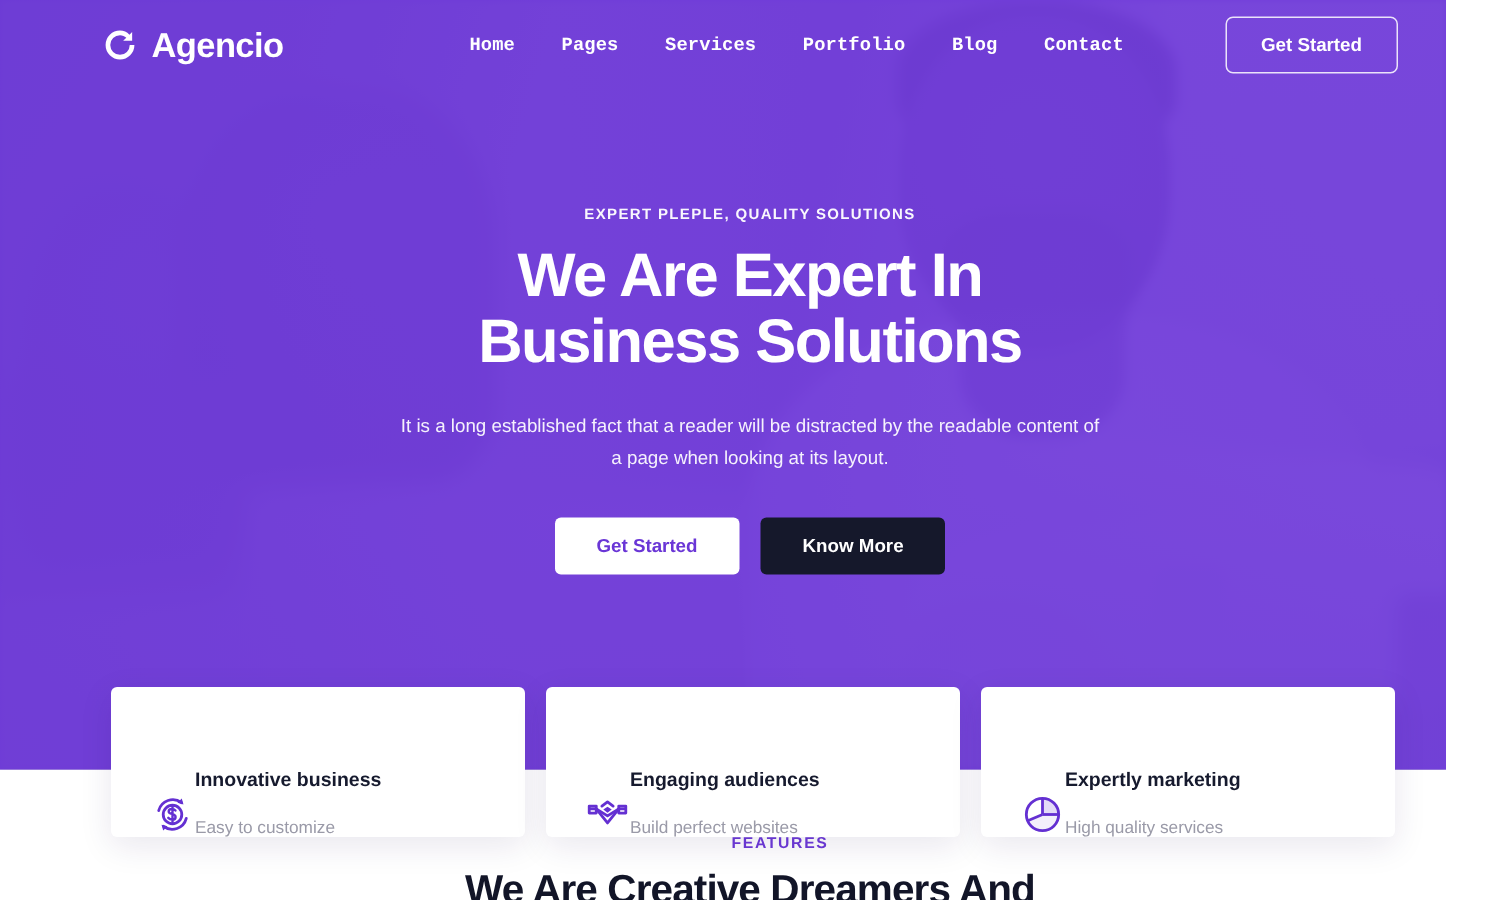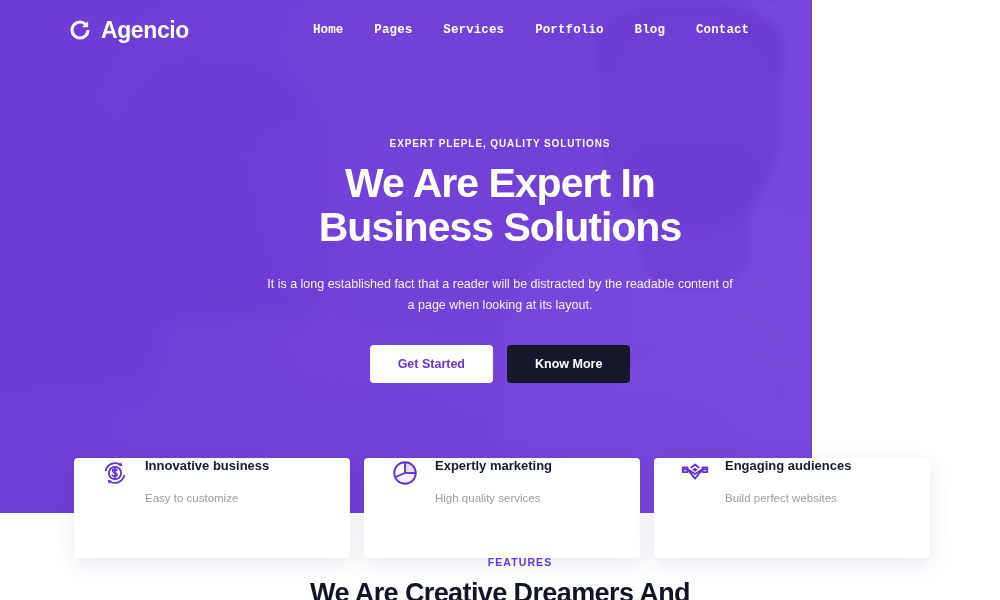--- a/index.html
+++ b/index.html
@@ -7,21 +7,21 @@
   body {
     font-family: "Liberation Sans", sans-serif;
     background:#ffffff;
     -webkit-font-smoothing:antialiased;
   }
 
   .page { position:relative; width:1000px; height:600px; overflow:hidden; background:#fff; }
 
   
   .hero {
-    position:absolute; left:0; top:0; width:812px; height:513px;
+    position:absolute; left:0; top:0; width:964px; height:513px;
     overflow:hidden;
     background:#6b3ad6;
   }
   
   .photo { position:absolute; inset:0; overflow:hidden; filter:blur(2px); }
   .ph {
     position:absolute; border-radius:50%;
   }
   .ph-bg-room {
     left:0; top:0; width:1000px; height:513px; border-radius:0;
@@ -167,21 +167,21 @@
   }
 
   
   .cards {
     position:absolute; left:74px; top:458px; width:856px;
     display:flex; gap:14px; z-index:5;
   }
   .card {
     width:276px; height:100px; background:#fff; border-radius:4px;
     box-shadow:0 6px 22px rgba(40,20,90,.10);
-    display:flex; align-items:flex-start; gap:15px; padding:0 0 0 26px;
+    display:flex; align-items:flex-end; padding:0 0 0 26px;
   }
   .card-icon { width:30px; height:30px; flex:0 0 30px; color:#6430d2; }
   .card-icon svg { display:block; width:30px; height:30px; }
   .card-title { font-size:13px; font-weight:bold; color:#161a2e; line-height:1.2; }
   .card-sub { font-size:11.5px; color:#9a9aa8; margin-top:18px; }
 
   
   .features {
     position:absolute; left:0; top:556px; width:1000px; text-align:center;
   }
@@ -279,53 +279,53 @@
       </span>
       <div>
         <div class="card-title">Innovative business</div>
         <div class="card-sub">Easy to customize</div>
       </div>
     </div>
 
     <div class="card">
       <span class="card-icon">
         <svg viewBox="0 0 32 32" aria-hidden="true">
-          <circle cx="16" cy="16" r="11.5" fill="none" stroke="#6430d2" stroke-width="2"></circle>
-          <path d="M16 16V4.5" stroke="#6430d2" stroke-width="2"></path>
-          <path d="M16 16h11.5" stroke="#6430d2" stroke-width="2"></path>
-          <path d="M16 16L5.5 20.5" stroke="#6430d2" stroke-width="2"></path>
-          <path d="M16 16V4.5A11.5 11.5 0 0 1 27.5 16z" fill="#6430d2" opacity=".18"></path>
-          <path d="M16 16l11.5 0A11.5 11.5 0 0 1 5.5 20.5z" fill="#6430d2" opacity=".08"></path>
-        </svg>
-      </span>
-      <div>
-        <div class="card-title">Expertly marketing</div>
-        <div class="card-sub">High quality services</div>
-      </div>
-    </div>
-
-    <div class="card">
-      <span class="card-icon">
-        <svg viewBox="0 0 32 32" aria-hidden="true">
           <g fill="none" stroke="#6430d2" stroke-width="2" stroke-linejoin="round" stroke-linecap="round">
             <path d="M4 12h4l8 10 8-10h4"></path>
             <path d="M8 12l8 5 8-5"></path>
             <path d="M3 10h5v5H3z"></path>
             <path d="M24 10h5v5h-5z"></path>
             <path d="M12 10l4-3 4 3"></path>
           </g>
           <path d="M13 12.5l3-2 3 2-3 2.2z" fill="#6430d2"></path>
         </svg>
       </span>
       <div>
         <div class="card-title">Engaging audiences</div>
         <div class="card-sub">Build perfect websites</div>
       </div>
     </div>
 
+    <div class="card">
+      <span class="card-icon">
+        <svg viewBox="0 0 32 32" aria-hidden="true">
+          <circle cx="16" cy="16" r="11.5" fill="none" stroke="#6430d2" stroke-width="2"></circle>
+          <path d="M16 16V4.5" stroke="#6430d2" stroke-width="2"></path>
+          <path d="M16 16h11.5" stroke="#6430d2" stroke-width="2"></path>
+          <path d="M16 16L5.5 20.5" stroke="#6430d2" stroke-width="2"></path>
+          <path d="M16 16V4.5A11.5 11.5 0 0 1 27.5 16z" fill="#6430d2" opacity=".18"></path>
+          <path d="M16 16l11.5 0A11.5 11.5 0 0 1 5.5 20.5z" fill="#6430d2" opacity=".08"></path>
+        </svg>
+      </span>
+      <div>
+        <div class="card-title">Expertly marketing</div>
+        <div class="card-sub">High quality services</div>
+      </div>
+    </div>
+
   </div>
 
   <section class="features">
     <div class="features-label">FEATURES</div>
     <h2 class="features-title">We Are Creative Dreamers And</h2>
   </section>
 
 </div>
 
 </body></html>

